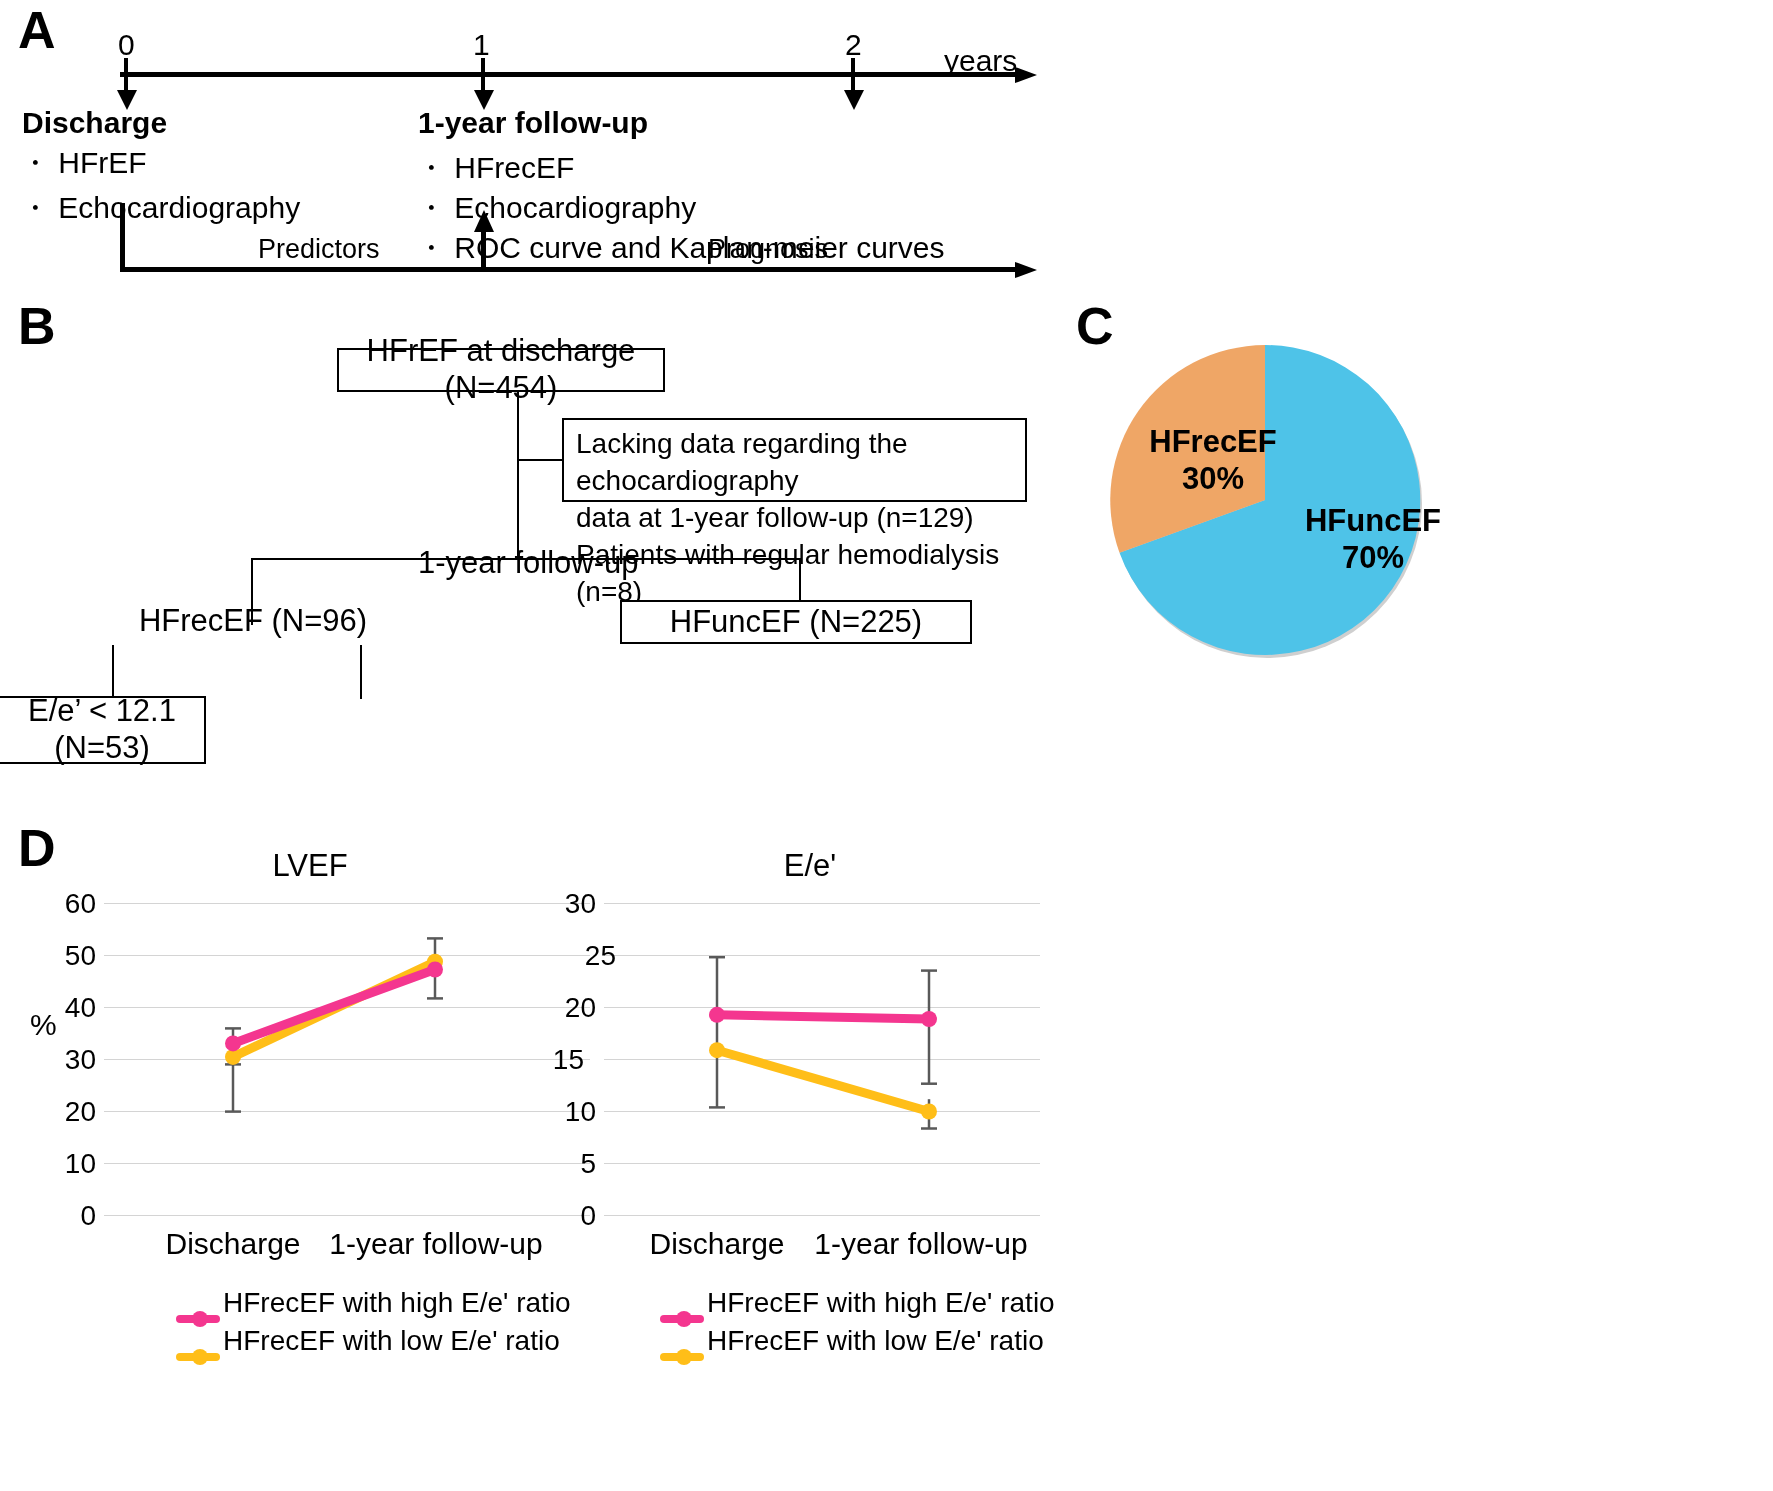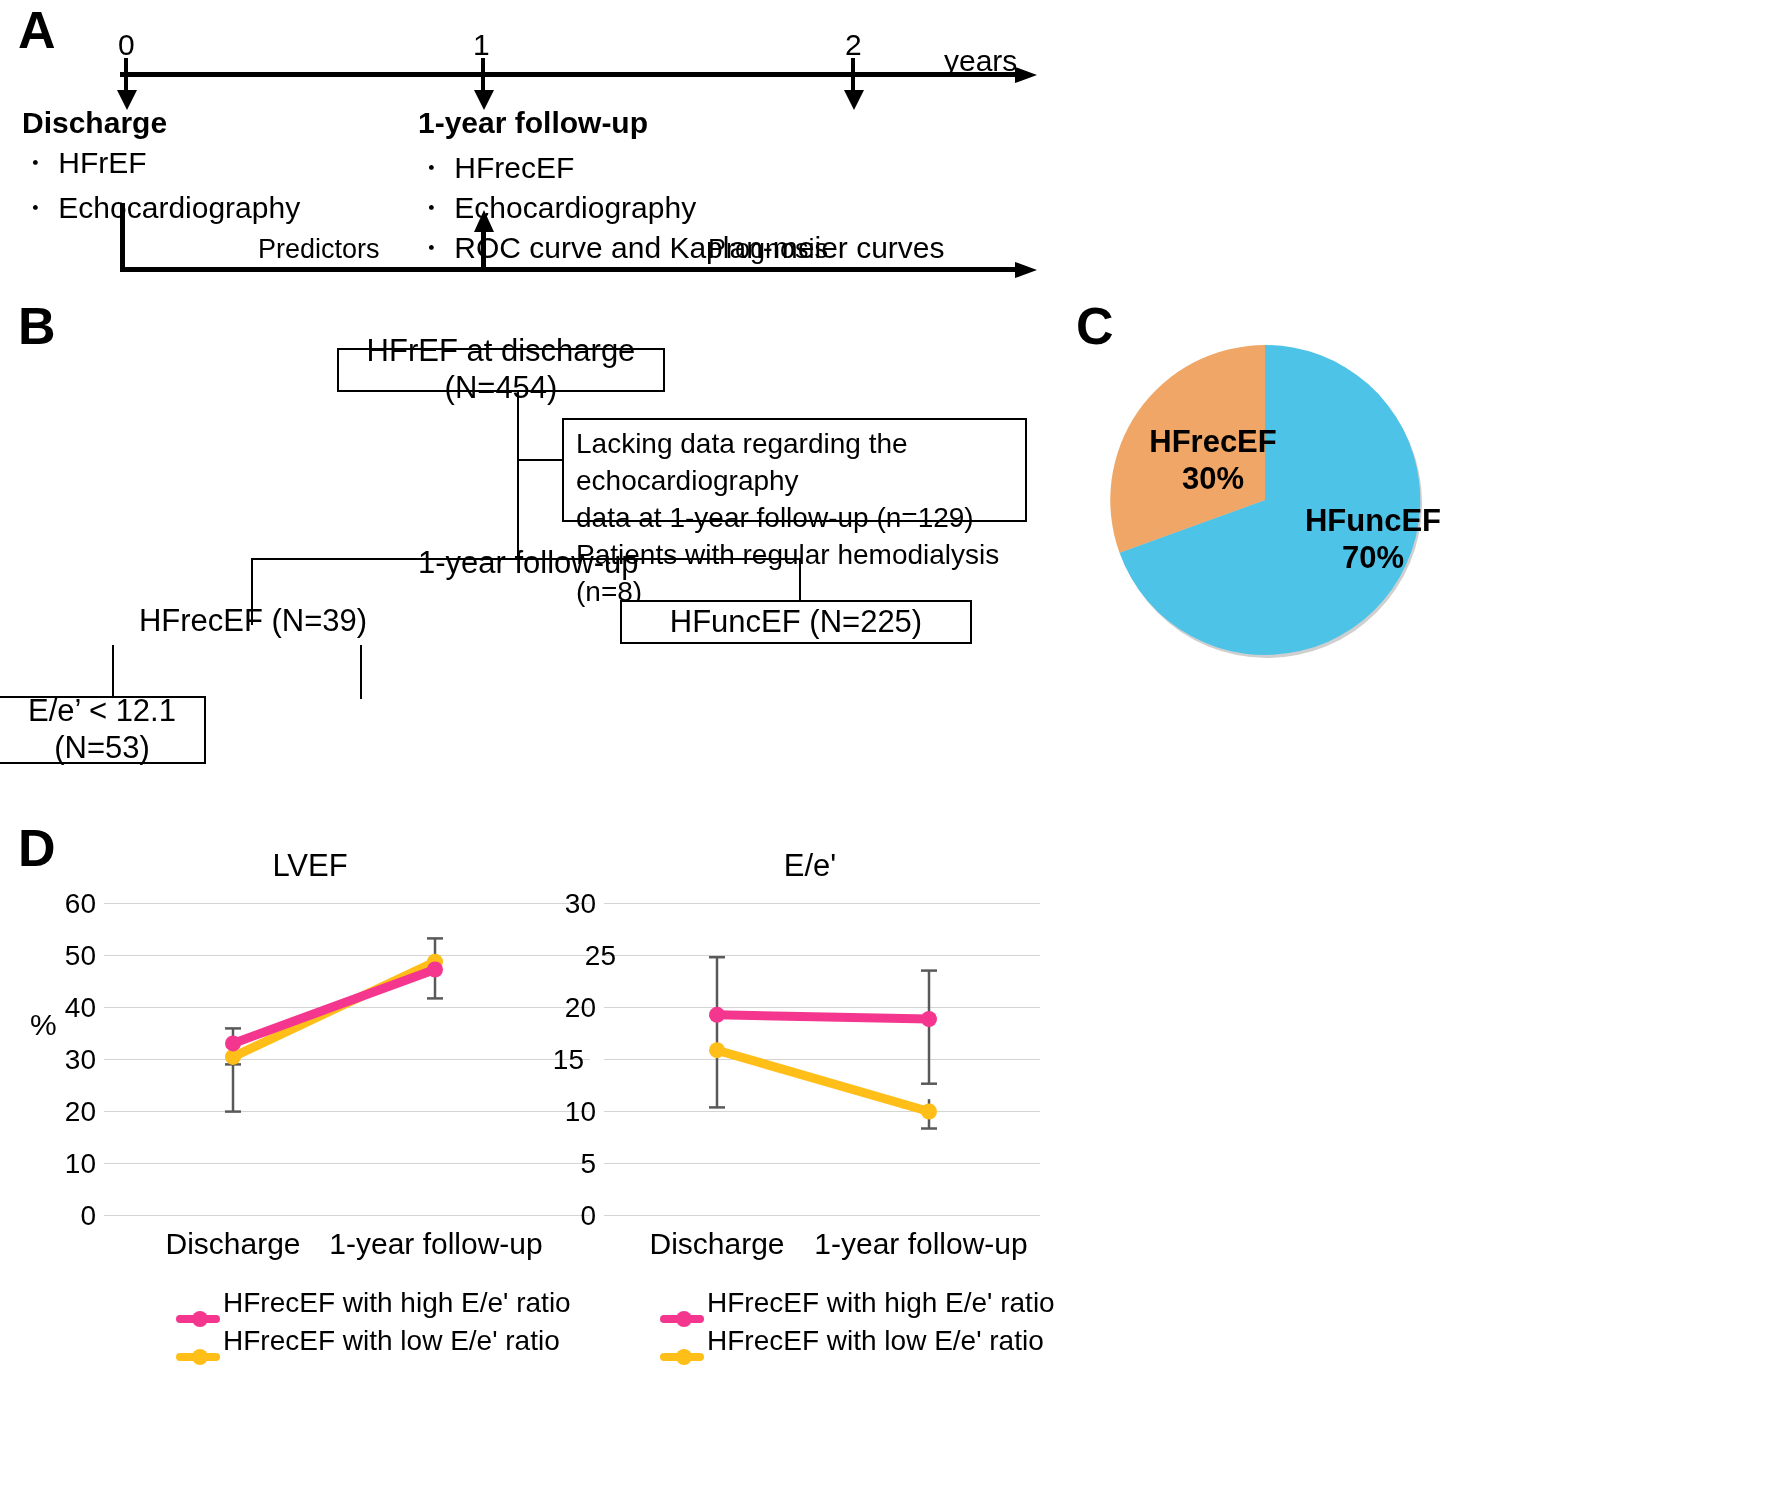--- a/index.html
+++ b/index.html
@@ -142,33 +142,33 @@
   <div class="brace-label" style="left:708px; top:234px;">Prognosis</div>
 
   <div class="panel-letter" id="panelB-letter">B</div>
 
   <div class="fc-box" style="left:337px; top:348px; width:328px; height:44px;">HFrEF at discharge (N=454)</div>
 
   <div class="line" style="left:517px; top:392px; width:2px; height:166px;"></div>
 
   <div class="line" style="left:517px; top:459px; width:47px; height:2px;"></div>
 
-  <div class="fc-exclusion" style="left:562px; top:418px; width:465px; height:104px;">
+  <div class="fc-exclusion" style="left:562px; top:418px; width:465px; height:84px;">
     <div>Lacking data regarding the echocardiography</div>
     <div>data at 1-year follow-up (n=129)</div>
     <div>Patients with regular hemodialysis (n=8)</div>
   </div>
 
   <div class="fc-plain" style="left:418px; top:545px; width:200px;">1-year follow-up</div>
 
   <div class="line" style="left:251px; top:558px; width:550px; height:2px;"></div>
   <div class="line" style="left:251px; top:558px; width:2px; height:67px;"></div>
   <div class="line" style="left:799px; top:558px; width:2px; height:45px;"></div>
 
-  <div class="fc-plain" style="left:122px; top:603px; width:262px;">HFrecEF (N=39)</div>
+  <div class="fc-plain" style="left:122px; top:603px; width:262px;">HFrecEF (N=96)</div>
 
   <div class="fc-box" style="left:620px; top:600px; width:352px; height:44px;">HFuncEF (N=225)</div>
 
   <div class="line" style="left:112px; top:645px; width:2px; height:54px;"></div>
   <div class="line" style="left:360px; top:645px; width:2px; height:54px;"></div>
 
   <div class="fc-box" style="left:-2px; top:696px; width:208px; height:68px; flex-direction:column;">
     <div>E/e’ &lt; 12.1</div>
     <div>(N=53)</div>
   </div>

